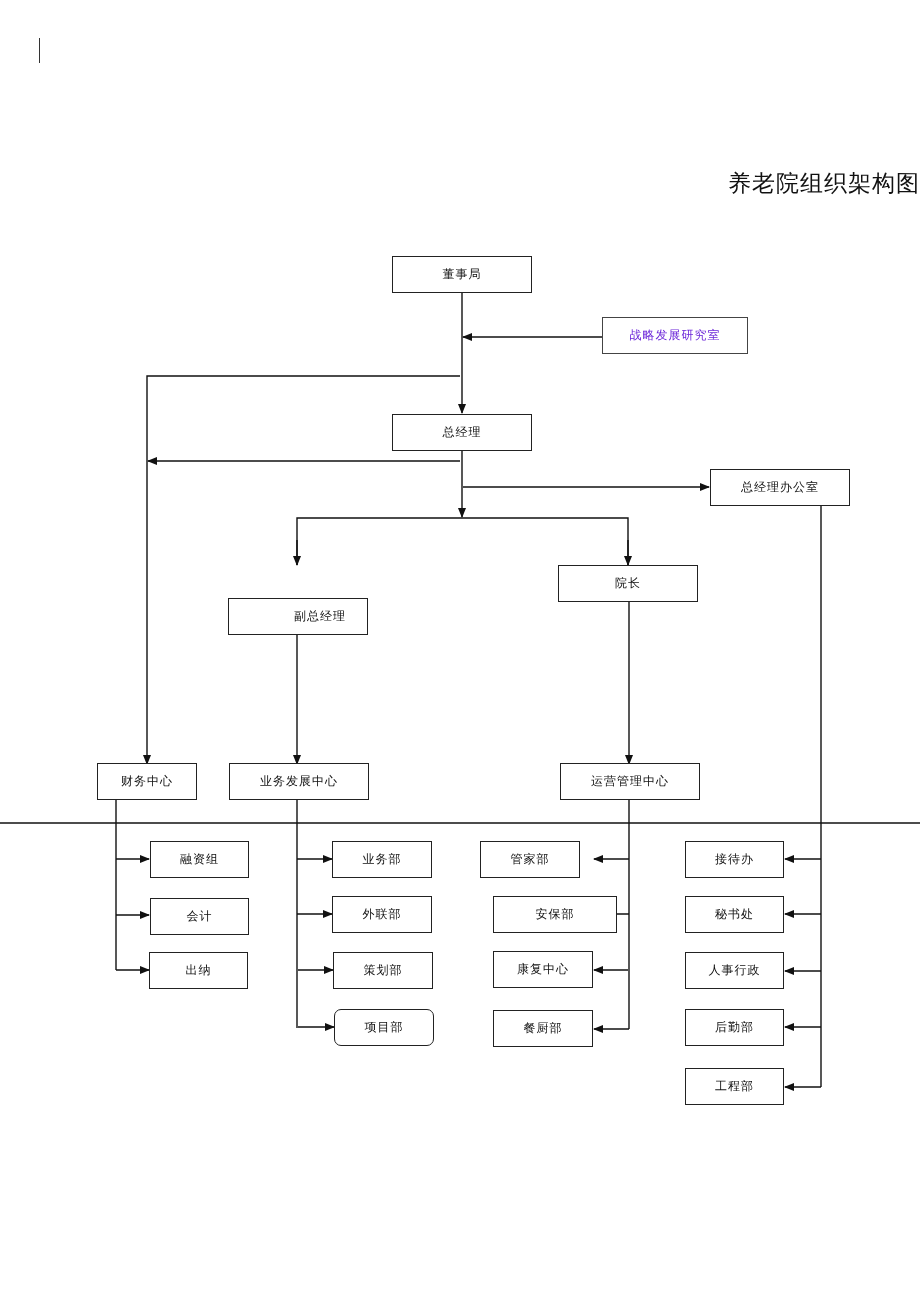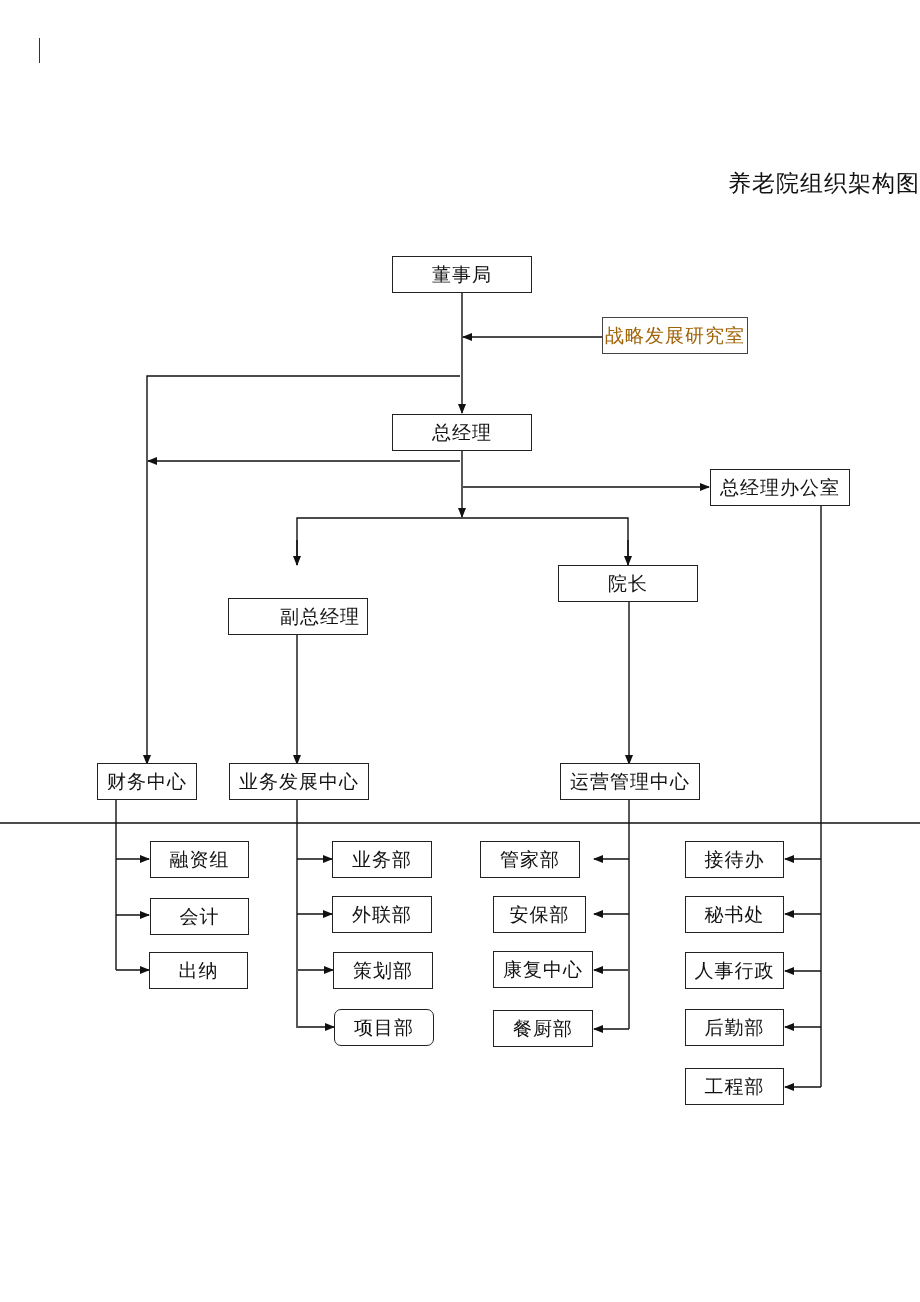--- a/index.html
+++ b/index.html
@@ -4,22 +4,22 @@
 <style>
   html, body { margin: 0; padding: 0; background: #ffffff; }
   body { width: 920px; height: 1302px; position: relative; overflow: hidden;
          font-family: "DejaVu Sans", "Liberation Sans", sans-serif; }
   #cursor { position: absolute; left: 39px; top: 38px; width: 1px; height: 25px; background: #333; }
   #title { position: absolute; left: 0; top: 168px; width: 920px; text-align: right;
            font-size: 23px; color: #111; letter-spacing: 1px; }
   svg#lines { position: absolute; left: 0; top: 0; }
   .box { position: absolute; box-sizing: border-box; border: 1px solid #222; background: #fff;
          display: flex; align-items: center; justify-content: center;
-         font-size: 19px; color: #111; letter-spacing: 1px; text-align: right; }
-  .box.light { border-color: #444; color: #a16207; }
+         font-size: 12px; color: #111; letter-spacing: 1px; text-align: right; }
+  .box.light { border-color: #444; color: #6d28d9; }
 </style>
 </head>
 <body>
 
 <div id="cursor"></div>
 <div id="title">养老院组织架构图</div>
 
 <svg id="lines" width="920" height="1302">
   <defs>
     <marker id="ah" markerWidth="10" markerHeight="10" refX="9" refY="5" orient="auto" markerUnits="userSpaceOnUse">
@@ -90,21 +90,21 @@
 <div class="box" style="left:150px;top:841px;width:99px;height:37px;">融资组</div>
 <div class="box" style="left:150px;top:898px;width:99px;height:37px;">会计</div>
 <div class="box" style="left:149px;top:952px;width:99px;height:37px;">出纳</div>
 
 <div class="box" style="left:332px;top:841px;width:100px;height:37px;">业务部</div>
 <div class="box" style="left:332px;top:896px;width:100px;height:37px;">外联部</div>
 <div class="box" style="left:333px;top:952px;width:100px;height:37px;">策划部</div>
 <div class="box" style="left:334px;top:1009px;width:100px;height:37px;border-radius:7px;">项目部</div>
 
 <div class="box" style="left:480px;top:841px;width:100px;height:37px;">管家部</div>
-<div class="box" style="left:493px;top:896px;width:93px;height:37px;">安保部</div>
+<div class="box" style="left:493px;top:896px;width:124px;height:37px;">安保部</div>
 <div class="box" style="left:493px;top:951px;width:100px;height:37px;">康复中心</div>
 <div class="box" style="left:493px;top:1010px;width:100px;height:37px;">餐厨部</div>
 
 <div class="box" style="left:685px;top:841px;width:99px;height:37px;">接待办</div>
 <div class="box" style="left:685px;top:896px;width:99px;height:37px;">秘书处</div>
 <div class="box" style="left:685px;top:952px;width:99px;height:37px;">人事行政</div>
 <div class="box" style="left:685px;top:1009px;width:99px;height:37px;">后勤部</div>
 <div class="box" style="left:685px;top:1068px;width:99px;height:37px;">工程部</div>
 
 </body></html>

